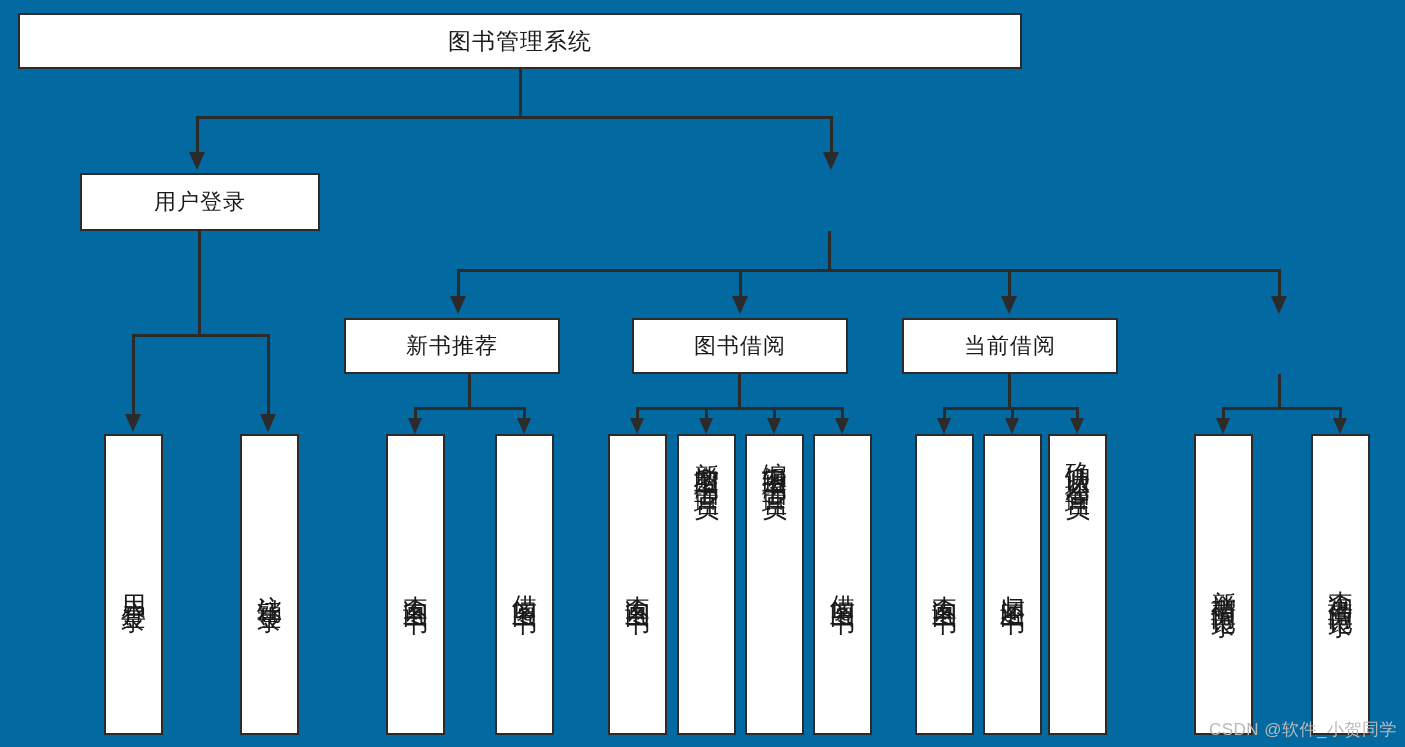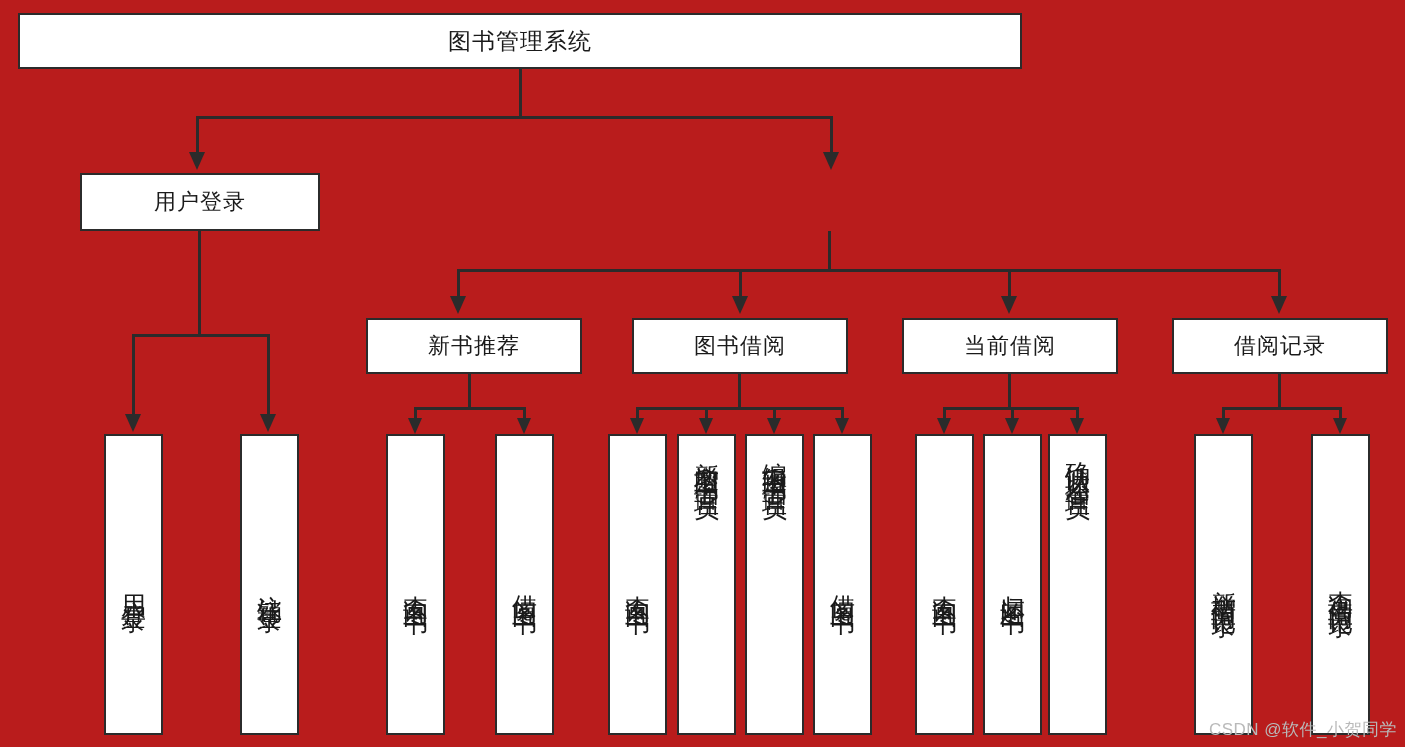--- a/index.html
+++ b/index.html
@@ -7,21 +7,21 @@
     padding: 0;
     background: #ffffff;
   }
   body {
     font-family: "Liberation Sans", "DejaVu Sans", sans-serif;
   }
   #canvas {
     position: relative;
     width: 1405px;
     height: 747px;
-    background: #b91c1c;
+    background: #0369a1;
     overflow: hidden;
   }
   .node {
     position: absolute;
     box-sizing: border-box;
     border: 2.5px solid #2b2b2b;
     background: #ffffff;
     display: flex;
     align-items: center;
     justify-content: center;
@@ -126,31 +126,28 @@
   <div class="hline" style="left:457px; top:269px; width:824px; height:3px;"></div>
   <div class="vline" style="left:457px; top:269px; width:3px; height:30px;"></div>
   <div class="arrow" style="left:450px; top:296px;"></div>
   <div class="vline" style="left:739px; top:269px; width:3px; height:30px;"></div>
   <div class="arrow" style="left:732px; top:296px;"></div>
   <div class="vline" style="left:1008px; top:269px; width:3px; height:30px;"></div>
   <div class="arrow" style="left:1001px; top:296px;"></div>
   <div class="vline" style="left:1278px; top:269px; width:3px; height:30px;"></div>
   <div class="arrow" style="left:1271px; top:296px;"></div>
 
-  <div class="node horiz" style="left:366px; top:318px; width:216px; height:56px;">
+  <div class="node horiz" style="left:344px; top:318px; width:216px; height:56px;">
     <span class="node-label">新书推荐</span>
   </div>
   <div class="node horiz" style="left:902px; top:318px; width:216px; height:56px;">
     <span class="node-label">当前借阅</span>
   </div>
   <div class="node horiz" style="left:632px; top:318px; width:216px; height:56px;">
     <span class="node-label">图书借阅</span>
-  </div>
-  <div class="node horiz" style="left:1172px; top:318px; width:216px; height:56px;">
-    <span class="node-label">借阅记录</span>
   </div>
 
   <div class="vline" style="left:468px; top:374px; width:3px; height:35px;"></div>
   <div class="hline" style="left:414px; top:407px; width:112px; height:3px;"></div>
   <div class="vline" style="left:414px; top:407px; width:3px; height:14px;"></div>
   <div class="arrow small" style="left:408px; top:418px;"></div>
   <div class="vline" style="left:523px; top:407px; width:3px; height:14px;"></div>
   <div class="arrow small" style="left:517px; top:418px;"></div>
 
   <div class="vline" style="left:738px; top:374px; width:3px; height:35px;"></div>

